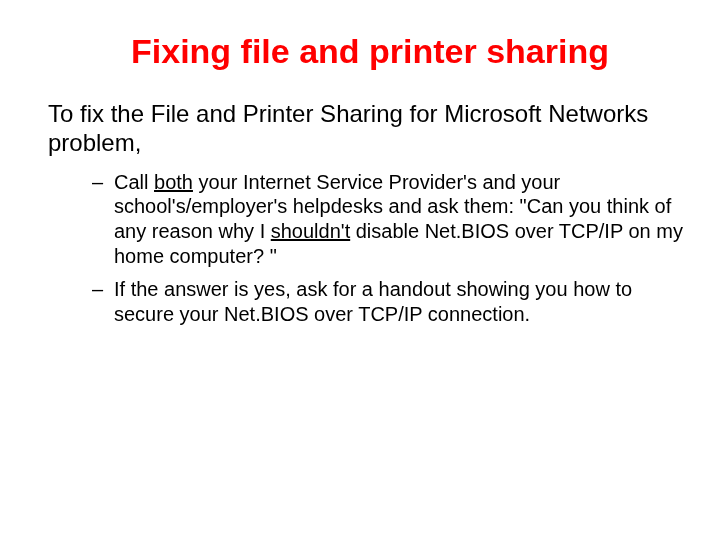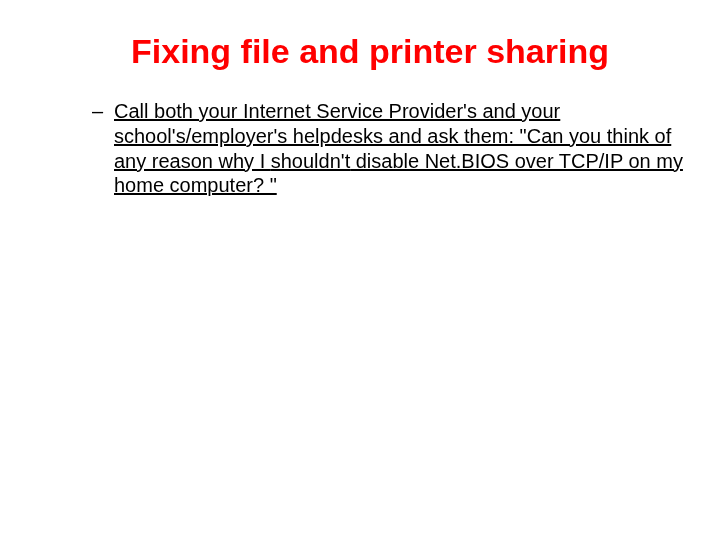--- a/index.html
+++ b/index.html
@@ -25,21 +25,20 @@
     margin: 8px 0 28px 0;
   }
   .intro {
     font-size: 24px;
     line-height: 1.22;
     margin: 0 0 12px 0;
   }
   .bullets {
     margin: 0 0 0 44px;
     padding: 0;
-    text-decoration: underline;
   }
   .bullet {
     position: relative;
     font-size: 20px;
     line-height: 1.24;
     margin: 0 0 8px 0;
     padding-left: 22px;
   }
   .bullet::before {
     content: "–";
@@ -47,18 +46,22 @@
     left: 0;
     top: 0;
   }
   .u { text-decoration: underline; }
 </style>
 </head>
 <body>
 
 <div class="slide">
   <div class="title">Fixing file and printer sharing</div>
+  <div class="intro">To fix the File and Printer Sharing for Microsoft Networks problem,</div>
   <div class="bullets">
     <div class="bullet">
       <span>Call </span><span class="u">both</span><span> your Internet Service Provider's and your school's/employer's helpdesks and ask them: "Can you think of any reason why I </span><span class="u">shouldn't</span><span> disable Net.BIOS over TCP/IP on my home computer? "</span>
+    </div>
+    <div class="bullet">
+      <span>If the answer is yes, ask for a handout showing you how to secure your Net.BIOS over TCP/IP connection.</span>
     </div>
   </div>
 </div>
 
 </body></html>

